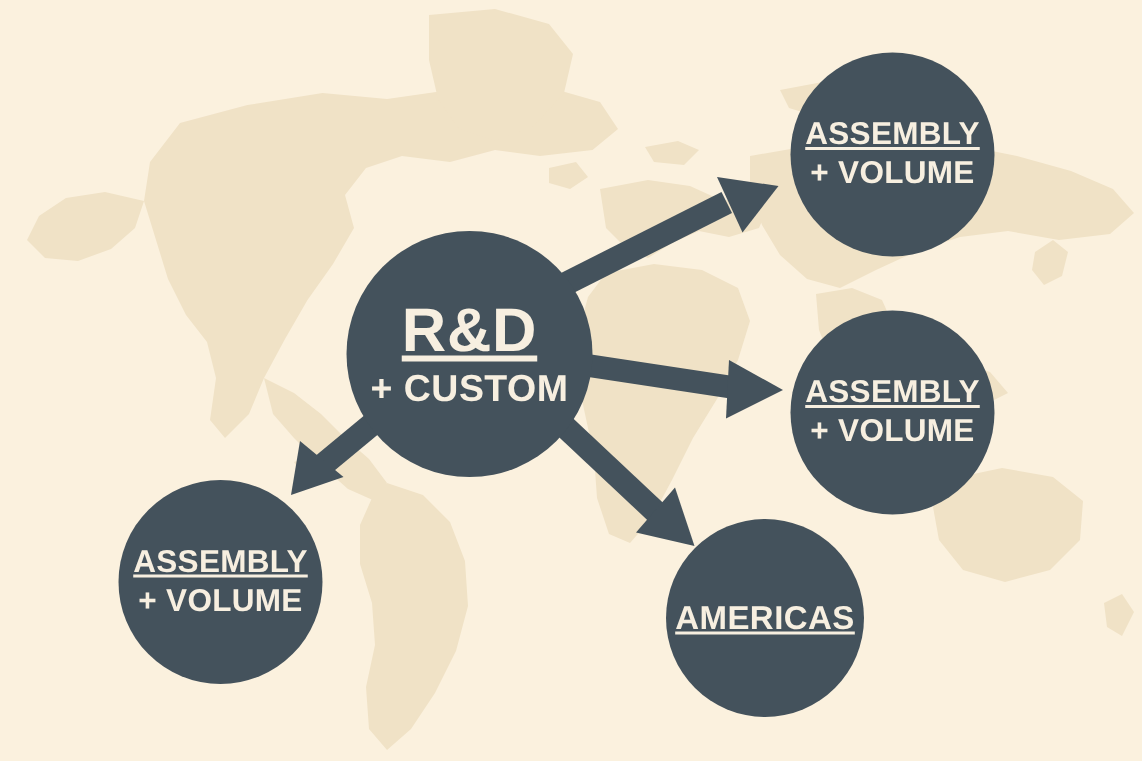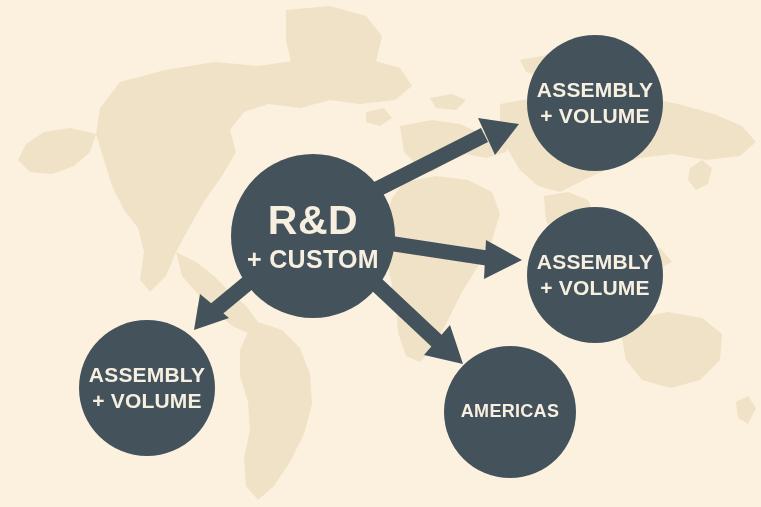--- a/index.html
+++ b/index.html
@@ -10,28 +10,28 @@
   }
   #stage{position:relative;width:761px;height:507px;overflow:hidden;background:#FBF1DE;}
   #mapLayer,#linkLayer,#nodeLayer{position:absolute;left:0;top:0;width:761px;height:507px;}
   #mapLayer{z-index:1;}
   #linkLayer{z-index:2;}
   #nodeLayer{z-index:3;}
 
   .node{position:absolute;border-radius:50%;background:#44525C;
     display:flex;flex-direction:column;align-items:center;justify-content:center;
     text-align:center;color:#F7EFE0;line-height:1.06;}
-  .node .l1{display:block;white-space:nowrap;}
+  .node .l1{display:block;white-space:nowrap;text-decoration:underline;}
   .node .l2{display:block;white-space:nowrap;}
 
   .node.central .l1{font-size:41px;font-weight:bold;letter-spacing:.5px;}
   .node.central .l2{font-size:25px;font-weight:bold;letter-spacing:.3px;margin-top:4px;}
   .node.sat .l1{font-size:21px;font-weight:bold;letter-spacing:.2px;}
   .node.sat .l2{font-size:21px;font-weight:bold;letter-spacing:.2px;margin-top:4px;}
-  .node.sat.single .l1{font-size:18px;font-weight:bold;letter-spacing:.3px;}
+  .node.sat.single .l1{font-size:22px;font-weight:bold;letter-spacing:.3px;}
 </style>
 </head>
 <body>
 
 <div id="stage" style="background: rgb(251, 241, 222);">
 
   <svg id="mapLayer" viewBox="0 0 761 507" preserveAspectRatio="none">
     <rect x="0" y="0" width="761" height="507" fill="#FBF1DE"></rect>
     <g fill="#F0E2C6">
 

